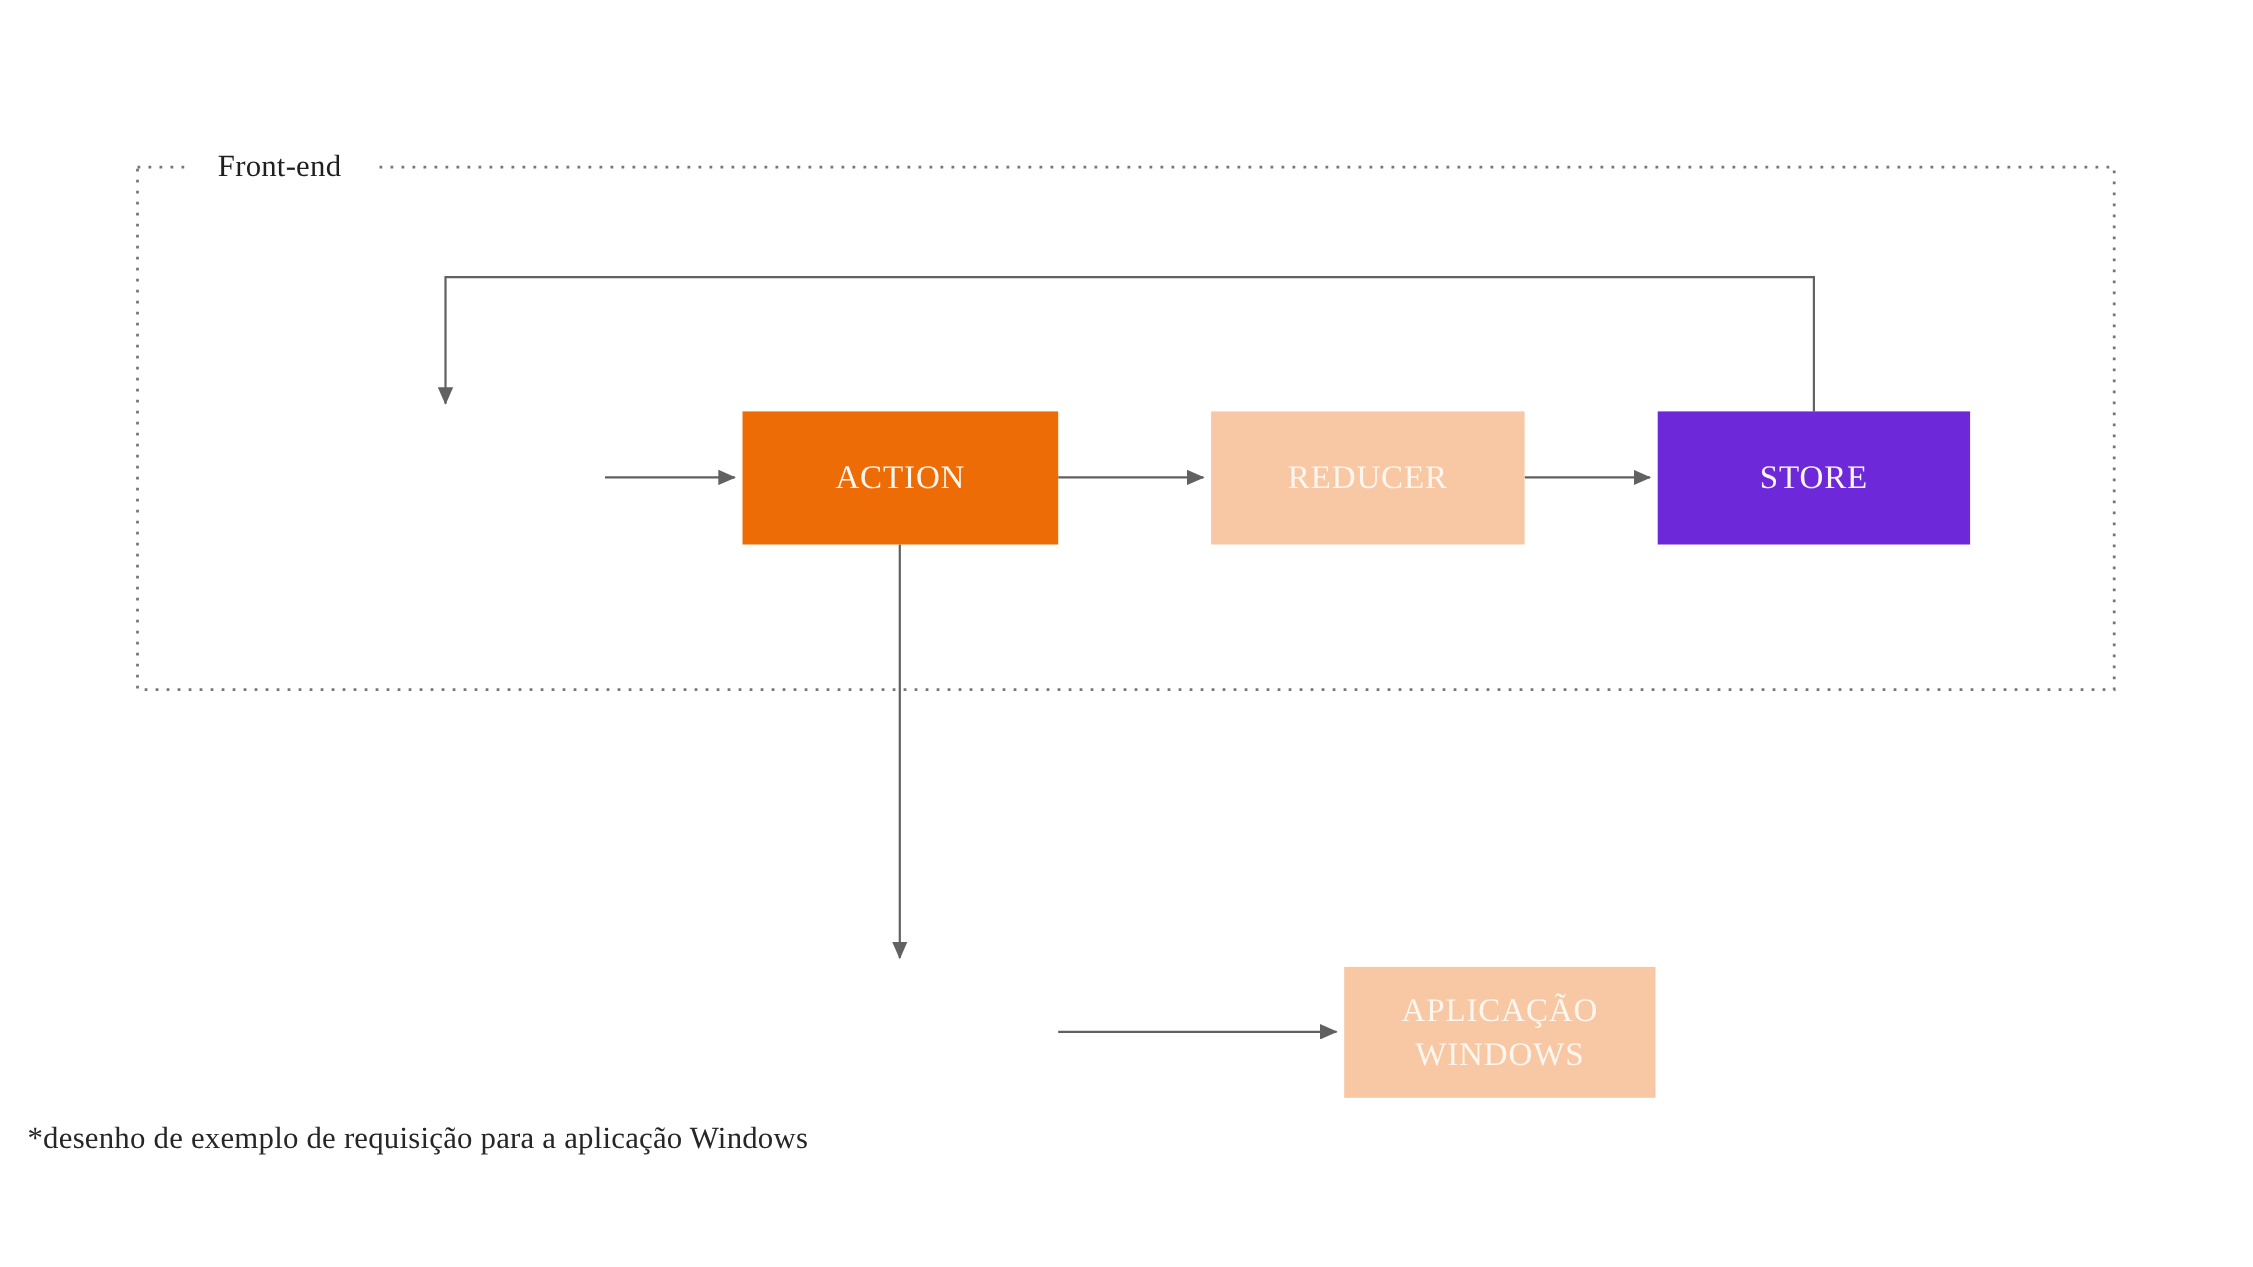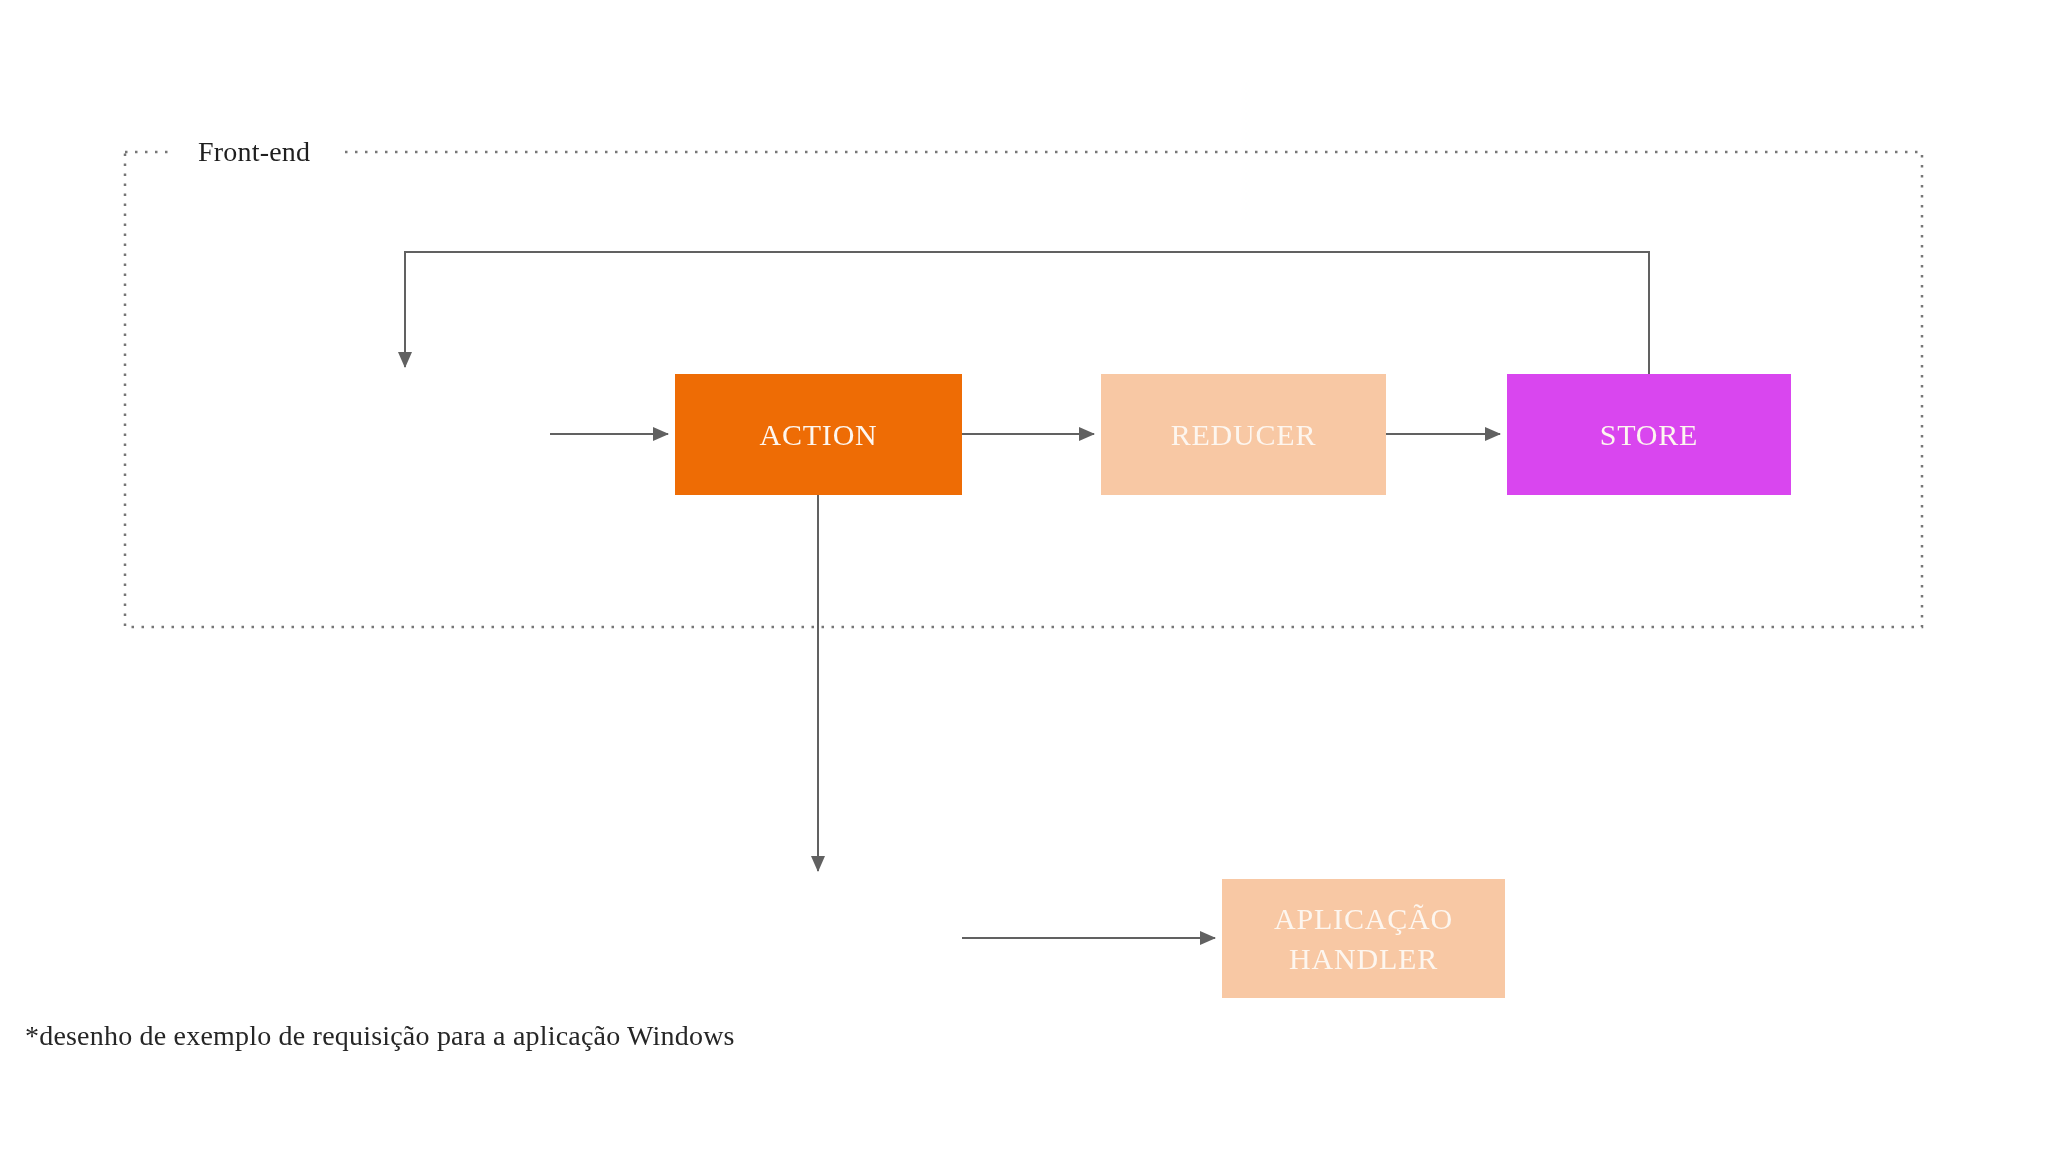--- a/index.html
+++ b/index.html
@@ -31,21 +31,21 @@
     color: #fdf6ef;
     font-size: 30px;
     letter-spacing: 0.8px;
     line-height: 40px;
     white-space: pre-line;
     font-weight: 400;
   }
   .node-view      { left: 260px;  top: 374px; width: 290px; height: 121px; background: #4C1E3D; }
   .node-action    { left: 675px;  top: 374px; width: 287px; height: 121px; background: #EE6C05; }
   .node-reducer   { left: 1101px; top: 374px; width: 285px; height: 121px; background: #F8C8A4; text-align: right; }
-  .node-store     { left: 1507px; top: 374px; width: 284px; height: 121px; background: #d946ef; }
+  .node-store     { left: 1507px; top: 374px; width: 284px; height: 121px; background: #6d28d9; }
   .node-message   { left: 677px;  top: 878px; width: 285px; height: 119px; background: #F8C8A4; }
   .node-aplicacao { left: 1222px; top: 879px; width: 283px; height: 119px; background: #F8C8A4; }
 
   .frontend-label {
     position: absolute;
     left: 168px;
     top: 134px;
     padding: 0 30px;
     background: #ffffff;
     color: #1f1f1f;
@@ -93,17 +93,17 @@
 
 
   <div class="node node-action">ACTION</div>
 
   <div class="node node-reducer">REDUCER</div>
 
   <div class="node node-store">STORE</div>
 
 
   <div class="node node-aplicacao">APLICAÇÃO
-HANDLER</div>
+WINDOWS</div>
 
   <div class="footnote">*desenho de exemplo de requisição para a aplicação Windows</div>
 
 </div>
 
 </body></html>

